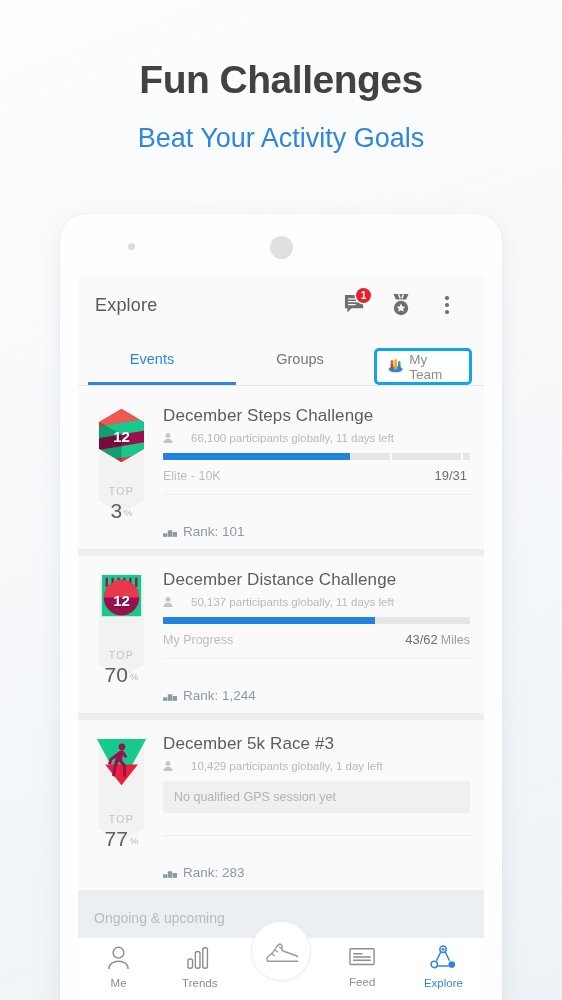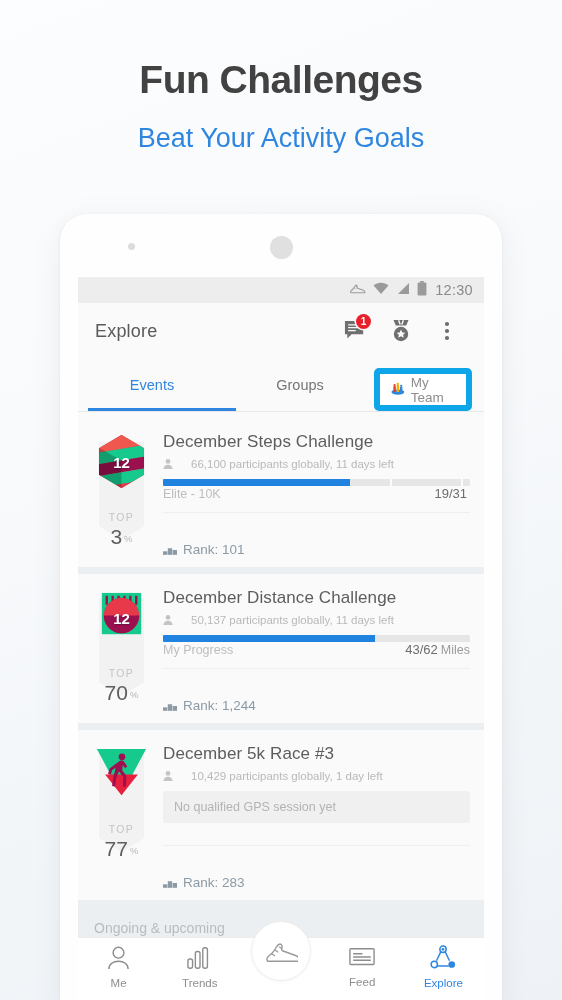--- a/index.html
+++ b/index.html
@@ -70,21 +70,21 @@
     height:52px;background:#fafafa;display:flex;align-items:flex-end;position:relative;
     border-bottom:1px solid #e8e8e8;
   }
   .tab{
     flex:0 0 auto;width:148px;text-align:center;font-size:14.5px;color:#757575;
     height:52px;line-height:52px;
   }
   .tab.active{color:#2f86e0;}
   .tab-underline{position:absolute;left:10px;bottom:0;width:148px;height:2.6px;background:#2f86e0;}
   .myteam{
-    margin-left:auto;margin-right:12px;height:31px;border:6px solid #0ea5e9;border-radius:5px;
+    margin-left:auto;margin-right:12px;height:31px;border:3px solid #0ea5e9;border-radius:5px;
     background:#fff;display:flex;align-items:center;gap:6px;padding:0 11px;
     font-size:13.5px;color:#8d8d8d;
   }
 
   
   .list{background:#eceff1;}
   .card{
     background:#fafafa;display:flex;padding:14px 14px 10px 12px;margin-bottom:7px;
   }
   .card:first-child{margin-top:6px;}
@@ -108,21 +108,21 @@
   .top-val{position:relative;z-index:2;margin-top:2px;font-size:21px;color:#5e5e5e;}
   .top-val sup{font-size:9.5px;color:#b5b5b5;margin-left:2px;vertical-align:2px;}
 
   
   .body{flex:1;padding-left:10px;min-width:0;}
   .c-title{font-size:17px;color:#5d5d5d;letter-spacing:.1px;margin-bottom:6px;}
   .c-meta{display:flex;align-items:center;gap:18px;font-size:11.5px;color:#b9b9b9;margin-bottom:9px;}
   .pbar{height:7px;background:#e6e6e6;border-radius:1px;position:relative;overflow:hidden;}
   .pbar .fill{position:absolute;left:0;top:0;bottom:0;background:#2083e0;}
   .pbar .tick{position:absolute;top:0;bottom:0;width:2px;background:#fafafa;}
-  .pnote{display:flex;justify-content:space-between;align-items:baseline;padding-bottom:11px;border-bottom:1px solid #efefef;gap:17px;}
+  .pnote{display:flex;justify-content:space-between;align-items:baseline;margin-top:8px;padding-bottom:11px;border-bottom:1px solid #efefef;gap:17px;}
   .pnote .lbl{font-size:12.5px;color:#bdbdbd;}
   .pnote .val{font-size:13px;color:#6d6d6d;}
   .pnote .val .unit{color:#9b9b9b;margin-left:3px;font-size:12.5px;}
   .nogps{
     background:#f0f0f0;color:#b3b3b3;font-size:12.5px;padding:9px 11px;border-radius:2px;
   }
   .nogps-wrap{padding-bottom:22px;border-bottom:1px solid #efefef;}
   .rank{display:flex;align-items:center;gap:6px;margin-top:29px;font-size:13.5px;color:#8c9aa5;}
 
   .section-hdr{
@@ -151,45 +151,20 @@
   <h1 class="h-title">Fun Challenges</h1>
   <h2 class="h-sub">Beat Your Activity Goals</h2>
 </div>
 
 <div class="phone"></div>
 <div class="cam-dot"></div>
 <div class="speaker"></div>
 
 <div class="screen">
 
-  <div class="statusbar">
-    <span class="si">
-      <svg width="17" height="13" viewBox="0 0 22 16">
-        <path d="M2 12.4c0-1.6 1.3-2.1 2.5-3.1C6 8 6.6 6.6 7.4 5.3c.6-1 1.6-2.1 2.6-1.5.9.5.6 1.7.4 2.6-.1.6.2 1 .8 1.2l7.3 2.6c1.3.5 2 1.2 2 2.2v1.1H2.4z" fill="none" stroke="#9a9a9a" stroke-width="1.4" stroke-linejoin="round"></path>
-        <path d="M6.6 7.1l1.9 1.3M9 5.1l1.7 1.2" stroke="#9a9a9a" stroke-width="1.2" fill="none"></path>
-      </svg>
-    </span>
-    <span class="si">
-      <svg width="16" height="13" viewBox="0 0 18 14">
-        <path d="M9 13.2L0.6 3.5C3 1.5 5.9.5 9 .5s6 1 8.4 3z" fill="#9a9a9a"></path>
-      </svg>
-    </span>
-    <span class="si">
-      <svg width="14" height="13" viewBox="0 0 14 13">
-        <path d="M13 1v11H2z" fill="#9a9a9a"></path>
-      </svg>
-    </span>
-    <span class="si">
-      <svg width="10" height="15" viewBox="0 0 10 15">
-        <rect x="3.2" y="0" width="3.6" height="1.8" fill="#9a9a9a"></rect>
-        <rect x="0.6" y="1.6" width="8.8" height="13" rx="1" fill="#9a9a9a"></rect>
-      </svg>
-    </span>
-    <span class="clock">12:30</span>
-  </div>
 
   <div class="appbar">
     <div class="appbar-title">Explore</div>
     <div class="appbar-actions">
 
       <div class="icon-btn">
         <svg width="25" height="24" viewBox="0 0 26 25">
           <path d="M2 2h19v14H9l-4.5 4.2V16H2z" fill="#6f6f6f"></path>
           <path d="M5.3 6h12M5.3 9h12M5.3 12h8" stroke="#fafafa" stroke-width="1.3"></path>
         </svg>

